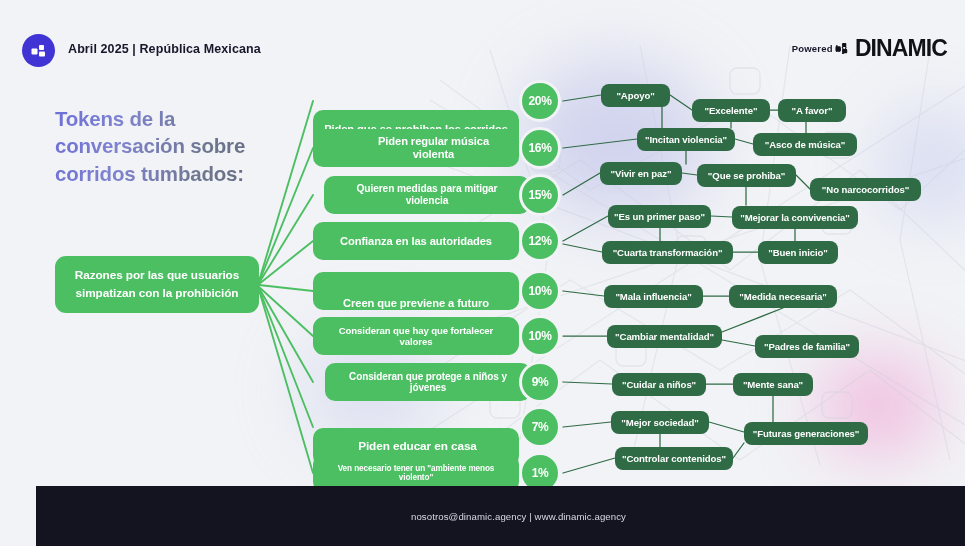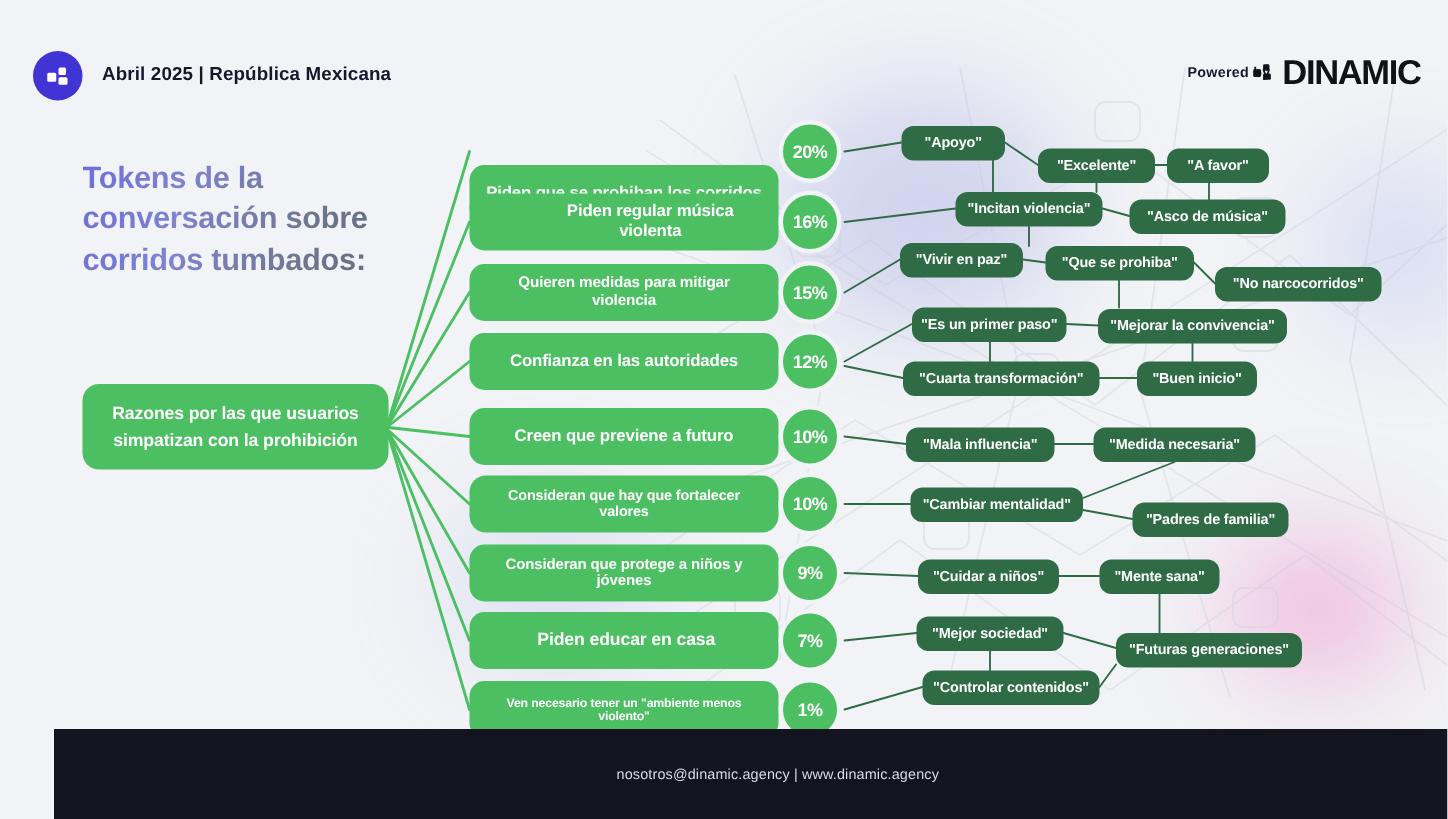--- a/index.html
+++ b/index.html
@@ -270,51 +270,51 @@
       </div>
       <div class="pct" style="top: 80px;">
         <span>20%</span>
       </div>
       <div class="bar" style="top: 129px; padding-left: 45px;">
         <div class="bar-label" style="font-size: 11.2px;">Piden regular música violenta</div>
       </div>
       <div class="pct" style="top: 127px;">
         <span>16%</span>
       </div>
-      <div class="bar" style="top: 176px;">
+      <div class="bar" style="top: 176px; margin-left: 11px;">
         <div class="bar-label" style="font-size: 10.2px;">Quieren medidas para mitigar violencia</div>
       </div>
       <div class="pct" style="top: 174px;">
         <span>15%</span>
       </div>
       <div class="bar" style="top: 222px;">
         <div class="bar-label" style="font-size: 11.2px;">Confianza en las autoridades</div>
       </div>
       <div class="pct" style="top: 220px;">
         <span>12%</span>
       </div>
-      <div class="bar" style="top: 272px;">
+      <div class="bar" style="top: 272px; align-items: flex-end;">
         <div class="bar-label" style="font-size: 11.2px;">Creen que previene a futuro</div>
       </div>
       <div class="pct" style="top: 270px;">
         <span>10%</span>
       </div>
       <div class="bar" style="top: 317px; border-radius: 11px;">
         <div class="bar-label" style="font-size: 9.6px;">Consideran que hay que fortalecer valores</div>
       </div>
       <div class="pct" style="top: 315px;">
         <span>10%</span>
       </div>
-      <div class="bar" style="top: 363px;">
+      <div class="bar" style="top: 363px; margin-left: 12px;">
         <div class="bar-label" style="font-size: 10px;">Consideran que protege a niños y jóvenes</div>
       </div>
       <div class="pct" style="top: 361px;">
         <span>9%</span>
       </div>
-      <div class="bar" style="top: 408px; padding-left: 13px;">
+      <div class="bar" style="top: 428px; padding-left: 13px;">
         <div class="bar-label" style="font-size: 11.8px;">Piden educar en casa</div>
       </div>
       <div class="pct" style="top: 406px;">
         <span>7%</span>
       </div>
       <div class="bar" style="top: 454px;">
         <div class="bar-label" style="font-size: 8.2px;">Ven necesario tener un "ambiente menos violento"</div>
       </div>
       <div class="pct" style="top: 452px;">
         <span>1%</span>

